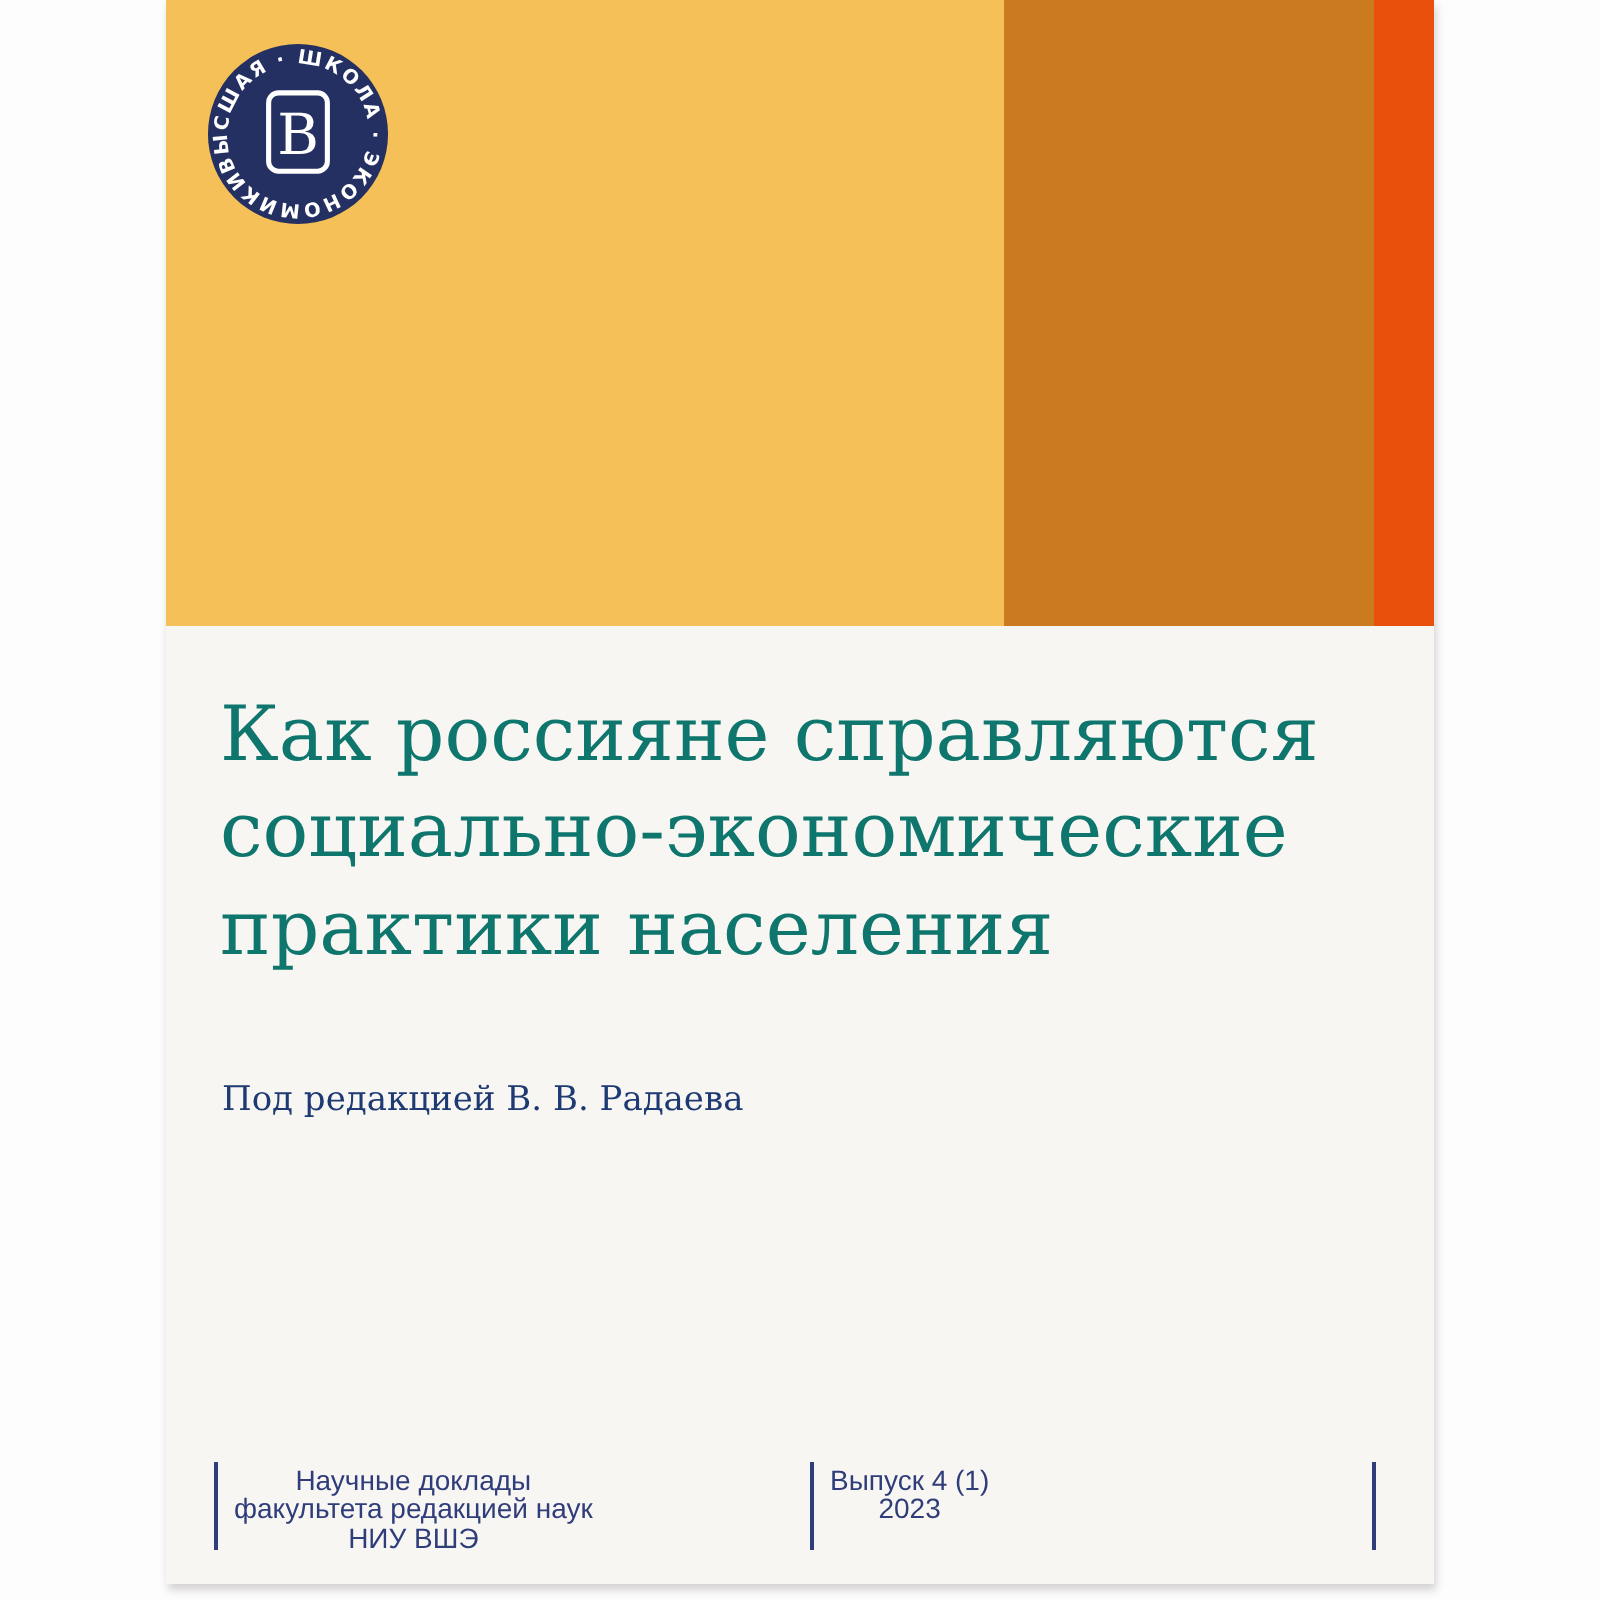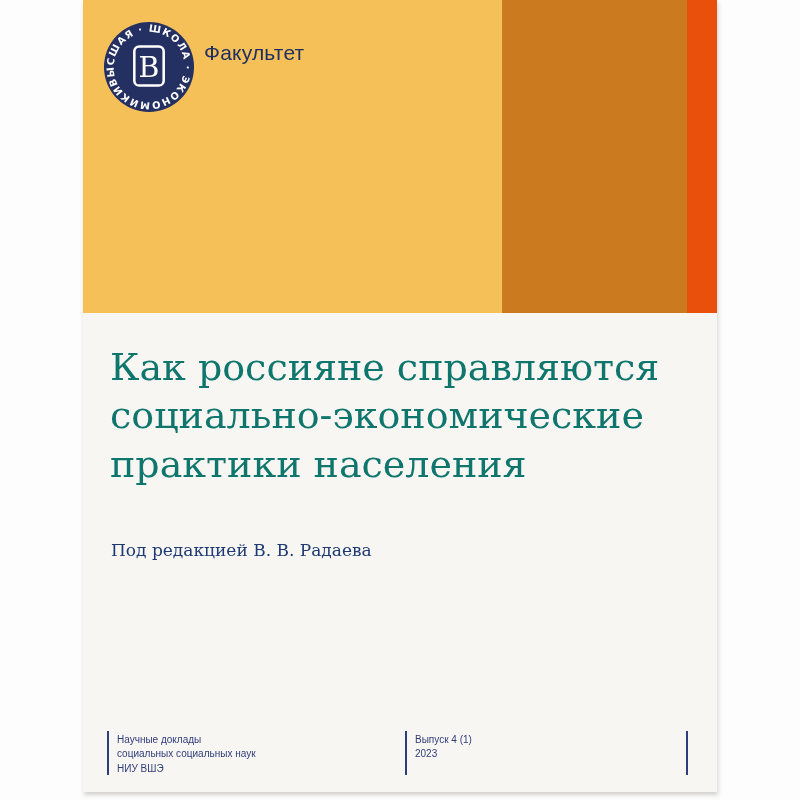--- a/index.html
+++ b/index.html
@@ -83,23 +83,24 @@
     height: 44px;
     background: #2f3d7a;
   }
   .rule-1 { left: 24px; }
   .rule-2 { left: 322px; }
   .rule-3 { left: 603px; }
   .footer-text {
     position: absolute;
     top: 733px;
     color: #2f3d7a;
-    font-size: 10px;
+    font-size: 14px;
     line-height: 14.3px;
     white-space: nowrap;
+    text-align: center;
   }
   .footer-series { left: 34px; }
   .footer-issue  { left: 332px; }
 
   
   .logo-ring-text {
     font-family: "DejaVu Sans", sans-serif;
     font-size: 10px;
     font-weight: bold;
     letter-spacing: 1.2px;
@@ -127,35 +128,34 @@
         <path id="ringPath" d="M 15.4 65.25 A 36.5 36.5 0 0 1 78.6 28.75 A 36.5 36.5 0 0 1 15.4 65.25" fill="none"></path>
       </defs>
       <text class="logo-ring-text">
         <textPath href="#ringPath" startOffset="0">ВЫСШАЯ · ШКОЛА · ЭКОНОМИКИ ·</textPath>
       </text>
       <rect x="32" y="26" width="30" height="40" rx="5" fill="none" stroke="#ffffff" stroke-width="2.6"></rect>
       <text class="logo-monogram-text" x="47" y="57" text-anchor="middle">В</text>
     </svg>
 
     <div class="faculty">
-      <div>Факультет</div>
     </div>
 
     <div class="title">
       <div>Как россияне справляются</div>
       <div>социально-экономические</div>
       <div>практики населения</div>
     </div>
 
     <div class="editor">Под редакцией В. В. Радаева</div>
 
     <div class="footer-rule rule-1"></div>
     <div class="footer-text footer-series">
       <div>Научные доклады</div>
-      <div>социальных социальных наук</div>
+      <div>факультета редакцией наук</div>
       <div>НИУ ВШЭ</div>
     </div>
     <div class="footer-rule rule-2"></div>
     <div class="footer-text footer-issue">
       <div>Выпуск 4 (1)</div>
       <div>2023</div>
     </div>
     <div class="footer-rule rule-3"></div>
 
   </div>

